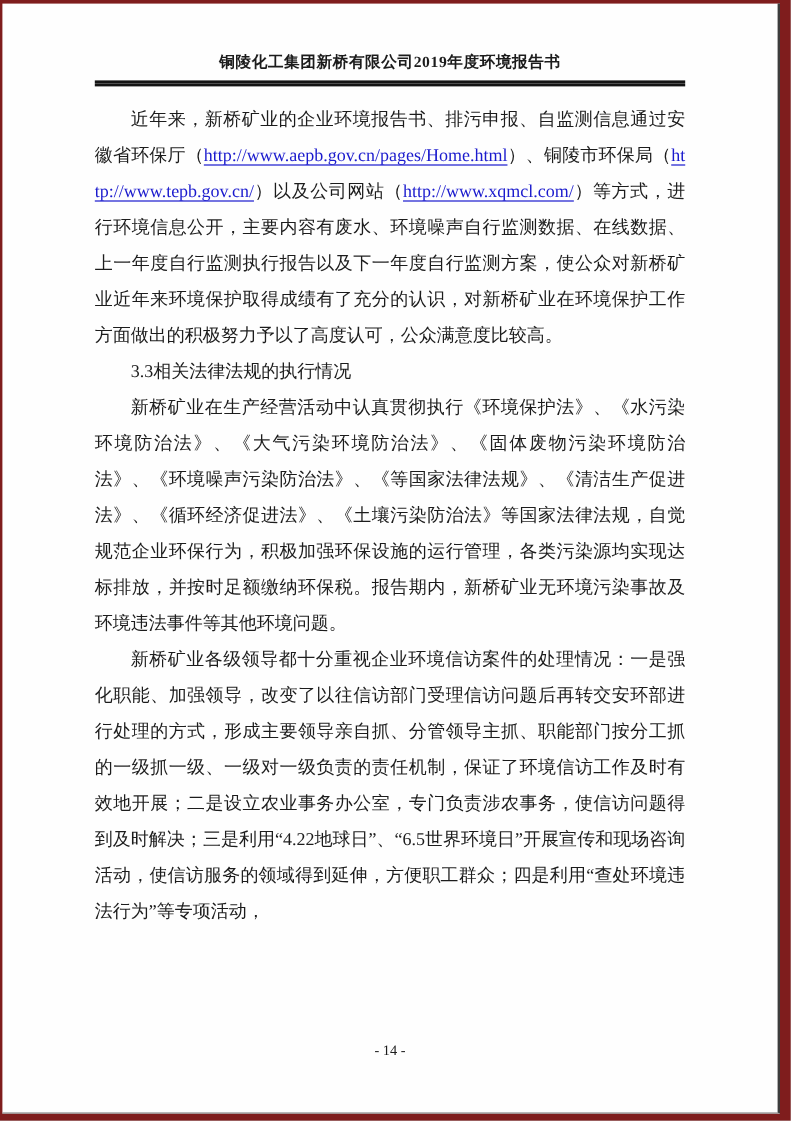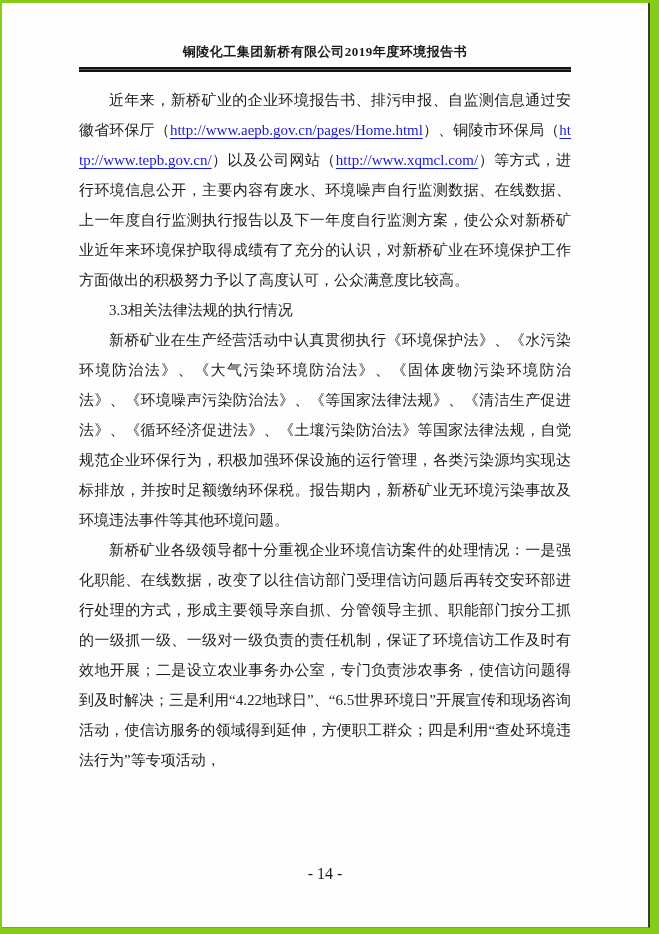--- a/index.html
+++ b/index.html
@@ -6,21 +6,21 @@
   html, body {
     margin: 0; padding: 0;
     width: 659px; height: 934px;
     background: #c6c6c6;
     font-family: "Liberation Serif", "DejaVu Serif", serif;
     overflow: hidden;
   }
   .viewer {
     position: relative;
     width: 659px; height: 934px;
-    background: #84cc16;
+    background: #7f1d1d;
   }
   .page {
     position: absolute;
     left: 2px; top: 3px;
     width: 648px; height: 925px;
     background: var(--page-bg, #fefefe);
     border-right: 2px solid #3c3c3c;
     border-bottom: 1px solid #8a8a8a;
   }
   .page-header {
@@ -58,40 +58,40 @@
     text-decoration: underline;
     text-underline-offset: 3px;
     cursor: pointer;
     word-break: break-all;
   }
   .page-footer {
     position: absolute;
     left: 0; bottom: 44px;
     width: 100%;
     text-align: center;
-    font-size: 16px;
+    font-size: 12px;
     color: #1c1c1c;
   }
 </style>
 </head>
 <body>
 
 <div class="viewer">
   <div class="page">
 
     <div class="page-header">
       <div class="header-title">铜陵化工集团新桥有限公司2019年度环境报告书</div>
       <div class="header-rule"></div>
     </div>
 
     <div class="doc-body" id="doc-body">
         <p>近年来，新桥矿业的企业环境报告书、排污申报、自监测信息通过安徽省环保厅（<span class="doc-link">http://www.aepb.gov.cn/pages/Home.html</span>）、铜陵市环保局（<span class="doc-link">http://www.tepb.gov.cn/</span>）以及公司网站（<span class="doc-link">http://www.xqmcl.com/</span>）等方式，进行环境信息公开，主要内容有废水、环境噪声自行监测数据、在线数据、上一年度自行监测执行报告以及下一年度自行监测方案，使公众对新桥矿业近年来环境保护取得成绩有了充分的认识，对新桥矿业在环境保护工作方面做出的积极努力予以了高度认可，公众满意度比较高。</p>
         <p>3.3相关法律法规的执行情况</p>
         <p>新桥矿业在生产经营活动中认真贯彻执行《环境保护法》、《水污染环境防治法》、《大气污染环境防治法》、《固体废物污染环境防治法》、《环境噪声污染防治法》、《等国家法律法规》、《清洁生产促进法》、《循环经济促进法》、《土壤污染防治法》等国家法律法规，自觉规范企业环保行为，积极加强环保设施的运行管理，各类污染源均实现达标排放，并按时足额缴纳环保税。报告期内，新桥矿业无环境污染事故及环境违法事件等其他环境问题。</p>
-        <p>新桥矿业各级领导都十分重视企业环境信访案件的处理情况：一是强化职能、在线数据，改变了以往信访部门受理信访问题后再转交安环部进行处理的方式，形成主要领导亲自抓、分管领导主抓、职能部门按分工抓的一级抓一级、一级对一级负责的责任机制，保证了环境信访工作及时有效地开展；二是设立农业事务办公室，专门负责涉农事务，使信访问题得到及时解决；三是利用“4.22地球日”、“6.5世界环境日”开展宣传和现场咨询活动，使信访服务的领域得到延伸，方便职工群众；四是利用“查处环境违法行为”等专项活动，</p>
+        <p>新桥矿业各级领导都十分重视企业环境信访案件的处理情况：一是强化职能、加强领导，改变了以往信访部门受理信访问题后再转交安环部进行处理的方式，形成主要领导亲自抓、分管领导主抓、职能部门按分工抓的一级抓一级、一级对一级负责的责任机制，保证了环境信访工作及时有效地开展；二是设立农业事务办公室，专门负责涉农事务，使信访问题得到及时解决；三是利用“4.22地球日”、“6.5世界环境日”开展宣传和现场咨询活动，使信访服务的领域得到延伸，方便职工群众；四是利用“查处环境违法行为”等专项活动，</p>
       </div>
 
     <div class="page-footer">
       <span>- 14 -</span>
     </div>
 
   </div>
 </div>
 
 </body></html>

